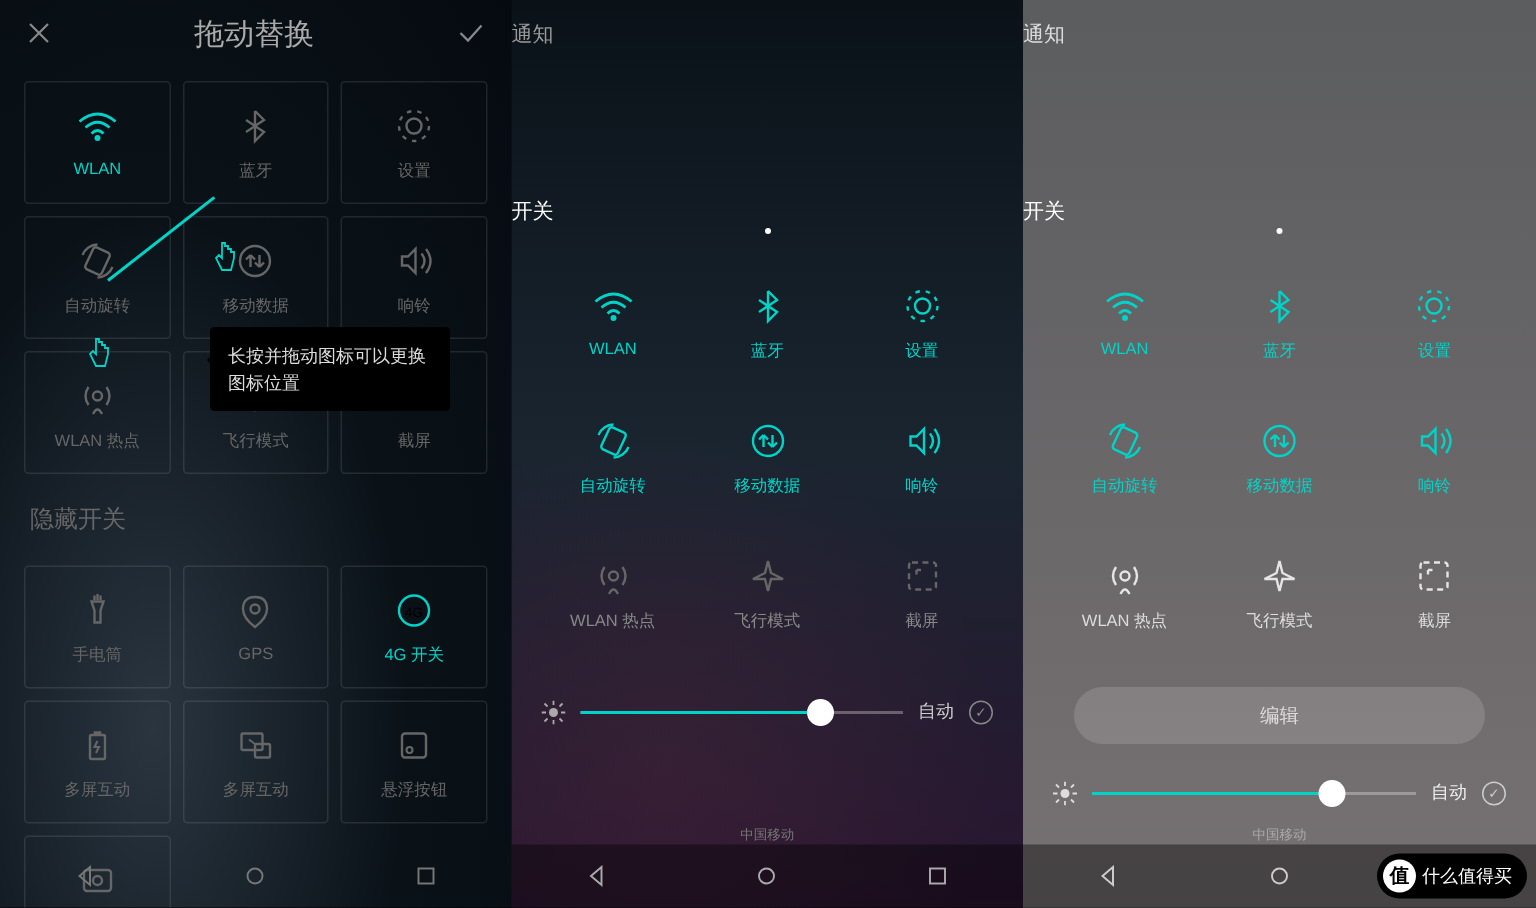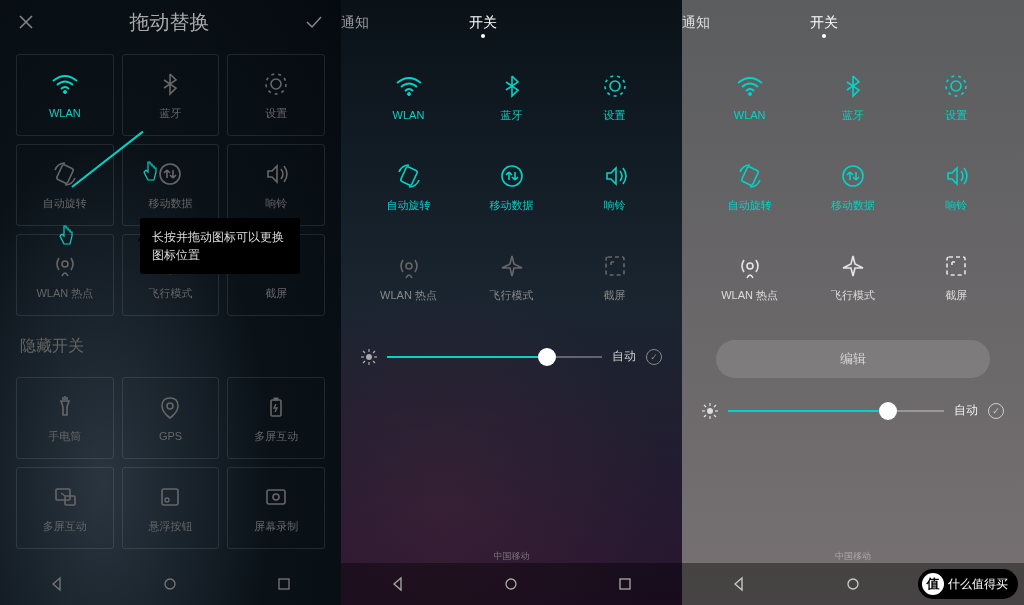--- a/index.html
+++ b/index.html
@@ -5,21 +5,21 @@
 * { margin:0; padding:0; box-sizing:border-box; font-family: -apple-system, sans-serif; }
 body { background:#000; width:1024px; height:605px; display:flex; position:relative; }
 .screen { width:341px; height:605px; position:relative; overflow:hidden; }
 .s1 { background: radial-gradient(ellipse at 30% 80%, #2a3540 0%, #0a1218 50%, #050a10 100%); }
 .s2 { background: linear-gradient(180deg, #0a1218 0%, #1a2530 50%, #2a1530 100%); position:relative; }
 .s2::before { content:''; position:absolute; inset:0; background: radial-gradient(circle at 30% 85%, rgba(80,40,60,0.4) 0%, transparent 40%); }
 .s3 { background:#7a7a7a; width:342px; }
 .s3::before { content:''; position:absolute; inset:0; background: linear-gradient(180deg, rgba(20,25,30,0.3) 0%, rgba(100,60,70,0.15) 100%); }
 .header { height:44px; display:flex; align-items:center; justify-content:space-between; padding:0 18px; position:relative; z-index:2; }
 .header .title { flex:1; text-align:center; color:#aaa; font-size:20px; }
-.tabs { display:flex; gap:100px; padding:14px 0 10px; position:relative; z-index:2; }
+.tabs { display:flex; justify-content:center; gap:100px; padding:14px 0 10px; position:relative; z-index:2;flex-direction:column; }
 .tab { font-size:14px; color:#999; position:relative; }
 .tab.active { color:#fff; }
 .tab.active::after { content:''; position:absolute; bottom:-6px; left:50%; transform:translateX(-50%); width:4px; height:4px; background:#fff; border-radius:50%; }
 .grid { display:grid; grid-template-columns:repeat(3,1fr); padding:10px 16px; gap:8px; position:relative; z-index:2; }
 .cell { display:flex; flex-direction:column; align-items:center; justify-content:center; height:82px; border:1px solid rgba(255,255,255,0.08); border-radius:3px; }
 .s1 .cell { border:1px solid rgba(255,255,255,0.1); }
 .cell.noborder { border:none; height:90px; }
 .ico { width:28px; height:28px; display:flex; align-items:center; justify-content:center; margin-bottom:8px; }
 .lbl { font-size:11px; color:#666; }
 .hideTitle { color:#666; font-size:16px; padding:10px 20px; }
@@ -157,20 +157,29 @@
     <span class="ico">
       <svg width="28" height="28" viewBox="0 0 28 28" stroke="#666" fill="#666">
             <path d="M14 4 Q22 4 22 12 Q22 18 14 24 Q6 18 6 12 Q6 4 14 4 Z" fill="none" stroke-width="1.6"></path>
             <circle cx="14" cy="12" r="3" fill="none" stroke-width="1.6"></circle>
           </svg>
     </span>
     <span class="lbl" style="color:#666">GPS</span>
   </div>
       <div class="cell">
     <span class="ico">
+      <svg width="28" height="28" viewBox="0 0 28 28" stroke="#00d4c8" fill="#00d4c8">
+            <circle cx="14" cy="14" r="10" fill="none" stroke-width="1.6"></circle>
+            <text x="14" y="18" font-size="9" text-anchor="middle" fill="currentColor" stroke="none">4G</text>
+          </svg>
+    </span>
+    <span class="lbl" style="color:#00d4c8">4G 开关</span>
+  </div>
+      <div class="cell">
+    <span class="ico">
       <svg width="28" height="28" viewBox="0 0 28 28" stroke="#666" fill="#666">
             <rect x="9" y="7" width="10" height="16" rx="1" fill="none" stroke-width="1.6"></rect>
             <rect x="12" y="5" width="4" height="2"></rect>
             <path d="M14 11 L12 15 L15 15 L13 19" stroke-width="1.4" fill="none"></path>
           </svg>
     </span>
     <span class="lbl" style="color:#666">多屏互动</span>
   </div>
       <div class="cell">
     <span class="ico">

